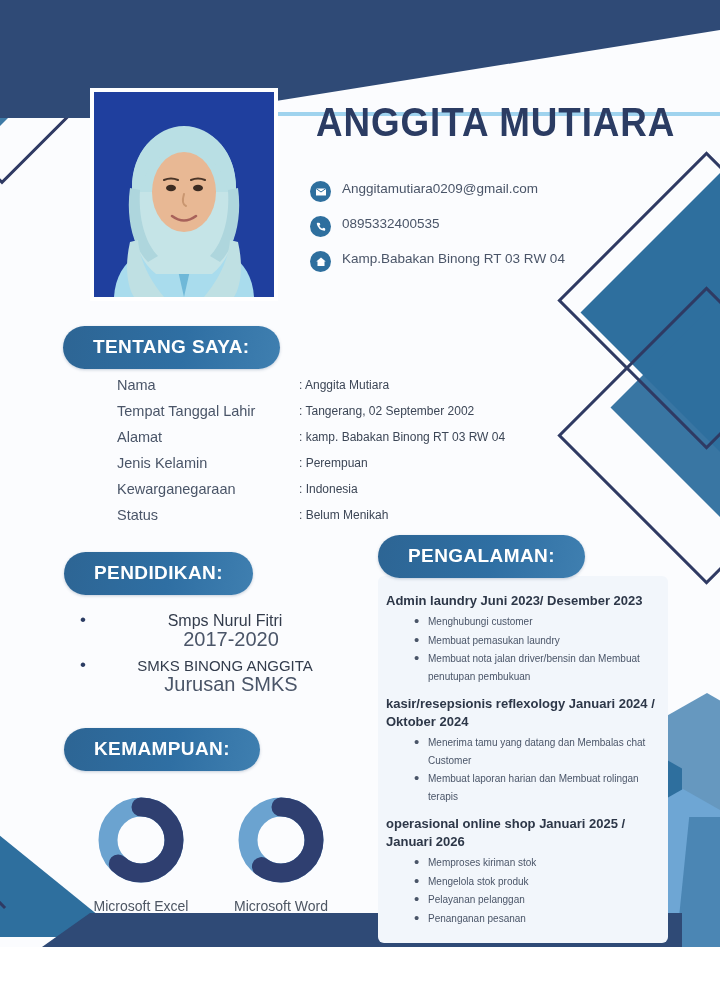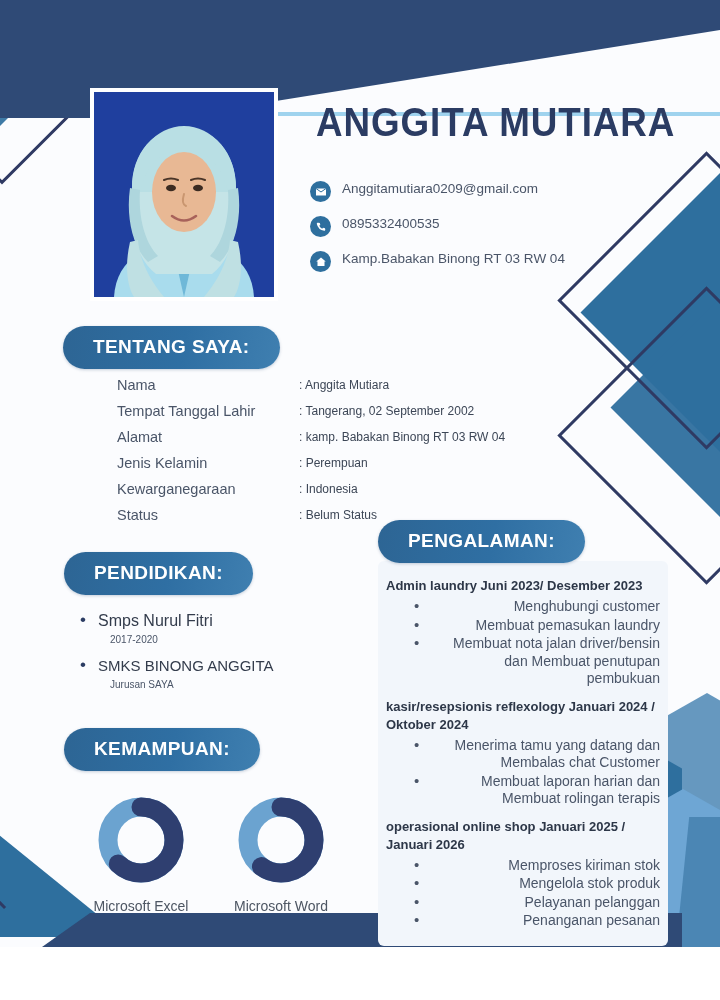--- a/index.html
+++ b/index.html
@@ -140,56 +140,56 @@
   .about-row { display: flex; margin-bottom: 8px; }
   .about-key {
     width: 182px; font-size: 14.5px; color: #4a5568; line-height: 18px;
   }
   .about-val { font-size: 12px; color: #3c4656; line-height: 18px; }
 
   
   .sec-edu { position: absolute; left: 52px; top: 552px; width: 300px; }
   .edu-pill { padding-left: 12px; }
   .edu-list { margin: 16px 0 0 28px; padding: 0; list-style: none; }
-  .edu-item { margin-bottom: 7px; position: relative; padding-left: 18px; }
+  .edu-item { margin-bottom: 7px; position: relative; padding-left: 18px; text-align: center; }
   .edu-item::before {
     content: "\2022"; position: absolute; left: 0; top: -1px;
     color: #2b3c63; font-size: 17px; line-height: 19px;
   }
   .edu-name { font-size: 15px; color: #333c4c; line-height: 19px; }
   .edu-name.big { font-size: 16px; }
-  .edu-sub { font-size: 10px; color: #4a5568; line-height: 19px; padding-left: 12px; }
+  .edu-sub { font-size: 20px; color: #4a5568; line-height: 19px; padding-left: 12px; }
 
   
   .sec-skill { position: absolute; left: 52px; top: 728px; width: 310px; }
   .skill-pill { padding-left: 12px; }
   .donuts { display: flex; margin-top: 22px; padding-left: 30px; }
   .donut-box { width: 118px; text-align: center; margin-right: 22px; }
   .donut-box svg { display: block; margin: 0 auto; }
   .donut-label {
     margin-top: 10px; font-size: 14px; color: #4d5663; line-height: 19px;
   }
 
   
-  .sec-exp { position: absolute; left: 378px; top: 520px; width: 290px; }
+  .sec-exp { position: absolute; left: 378px; top: 535px; width: 290px; }
   .exp-panel {
     background: #f2f6fb;
     border-radius: 6px;
     padding: 6px 8px 12px 8px;
     margin-top: -2px;
   }
   .exp-pill-wrap { position: relative; z-index: 2; }
   .exp-job {
     font-size: 13px; font-weight: 700; color: #2d3748;
     line-height: 18px; margin: 10px 0 3px 0;
   }
   .exp-list { margin: 0 0 4px 0; padding: 0 0 0 28px; list-style: none; }
   .exp-list li {
     position: relative; padding-left: 14px; margin-bottom: 1px;
-    font-size: 14px; color: #4a5568; line-height: 17.5px; text-align: right;
+    font-size: 10px; color: #4a5568; line-height: 17.5px;
   }
   .exp-list li::before {
     content: "\2022"; position: absolute; left: 0; top: -2px;
     color: #4a5568; font-size: 15px; line-height: 19px;
   }
 </style>
 </head>
 <body>
 
 <div class="page">
@@ -300,37 +300,37 @@
         <div class="about-row">
           <span class="about-key">Jenis Kelamin</span>
           <span class="about-val">: Perempuan</span>
         </div>
         <div class="about-row">
           <span class="about-key">Kewarganegaraan</span>
           <span class="about-val">: Indonesia</span>
         </div>
         <div class="about-row">
           <span class="about-key">Status</span>
-          <span class="about-val">: Belum Status</span>
+          <span class="about-val">: Belum Menikah</span>
         </div>
       </div>
     </div>
 
     <div class="sec-edu">
       <div class="edu-pill">
         <span class="pill">PENDIDIKAN:</span>
       </div>
       <ul class="edu-list">
         <li class="edu-item">
           <div class="edu-name big">Smps Nurul Fitri</div>
           <div class="edu-sub">2017-2020</div>
         </li>
         <li class="edu-item">
           <div class="edu-name">SMKS BINONG ANGGITA</div>
-          <div class="edu-sub">Jurusan SAYA</div>
+          <div class="edu-sub">Jurusan SMKS</div>
         </li>
       </ul>
     </div>
 
     <div class="sec-skill">
       <div class="skill-pill">
         <span class="pill">KEMAMPUAN:</span>
       </div>
       <div class="donuts">
         <div class="donut-box">

